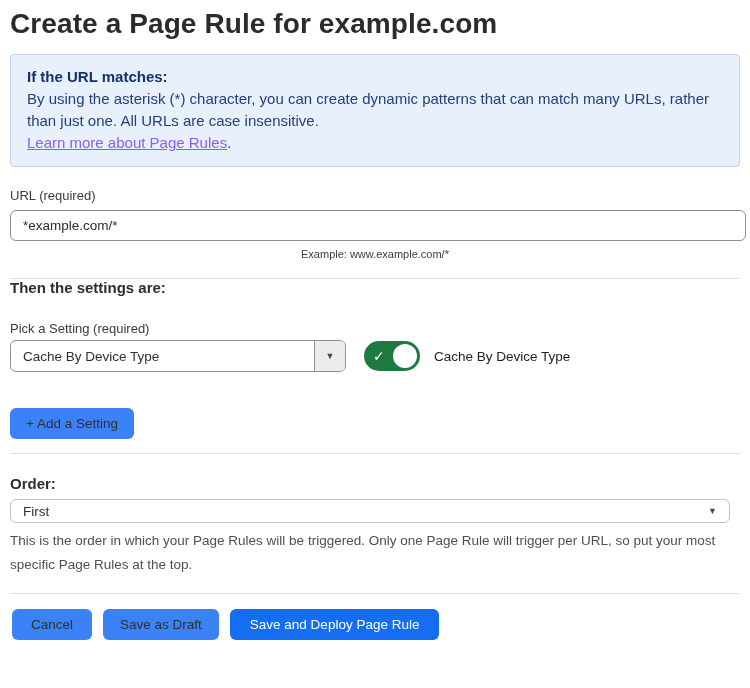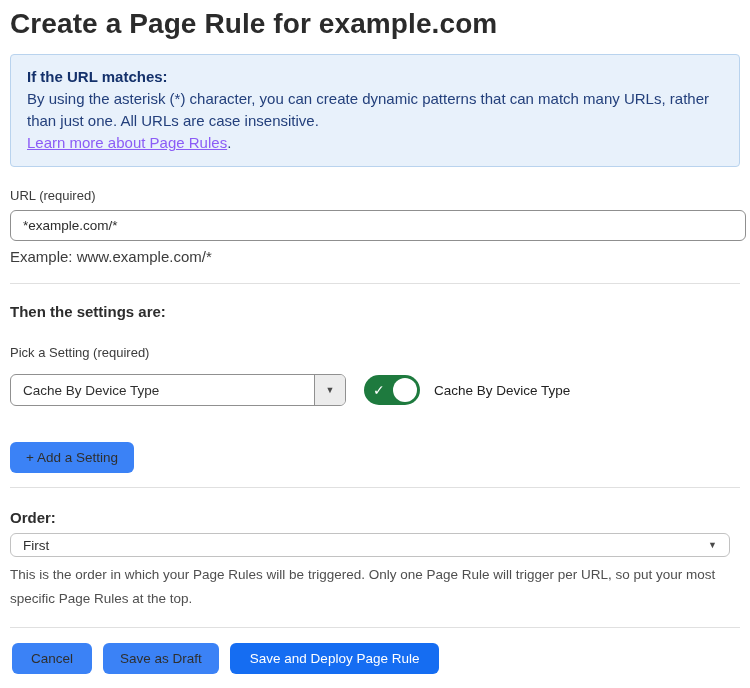--- a/index.html
+++ b/index.html
@@ -58,46 +58,47 @@
     font-family: "Liberation Sans", "DejaVu Sans", sans-serif;
     font-size: 13.5px;
     color: #2d2d2d;
     background: #ffffff;
     outline: none;
     display: block;
   }
 
   .hint-text {
     margin-top: 7px;
-    font-size: 15px;
+    font-size: 11px;
     color: #3c3c3c;
+    text-align: center;
   }
 
   .divider {
     border: none;
     border-top: 1px solid #e0e0e0;
     height: 0;
   }
   .divider-1 { margin-top: 18px; }
   .divider-2 { margin-top: 14px; }
   .divider-3 { margin-top: 16px; }
 
   .section-heading {
     font-size: 15px;
     font-weight: 700;
     color: #2d2d2d;
   }
-  .settings-heading { margin-top: 19px; }
+  .settings-heading { }
   .order-heading { margin-top: 21px; }
 
   .picker-label { margin-top: 25px; }
   .select-label { margin-top: 23px; }
 
   .setting-row {
-    margin-top: 14px;
+    margin-top: 4px;
     display: flex;
     align-items: center;
   }
 
   .dropdown {
     width: 336px;
     height: 32px;
     border: 1px solid #909090;
     border-radius: 6px;
     background: #ffffff;

